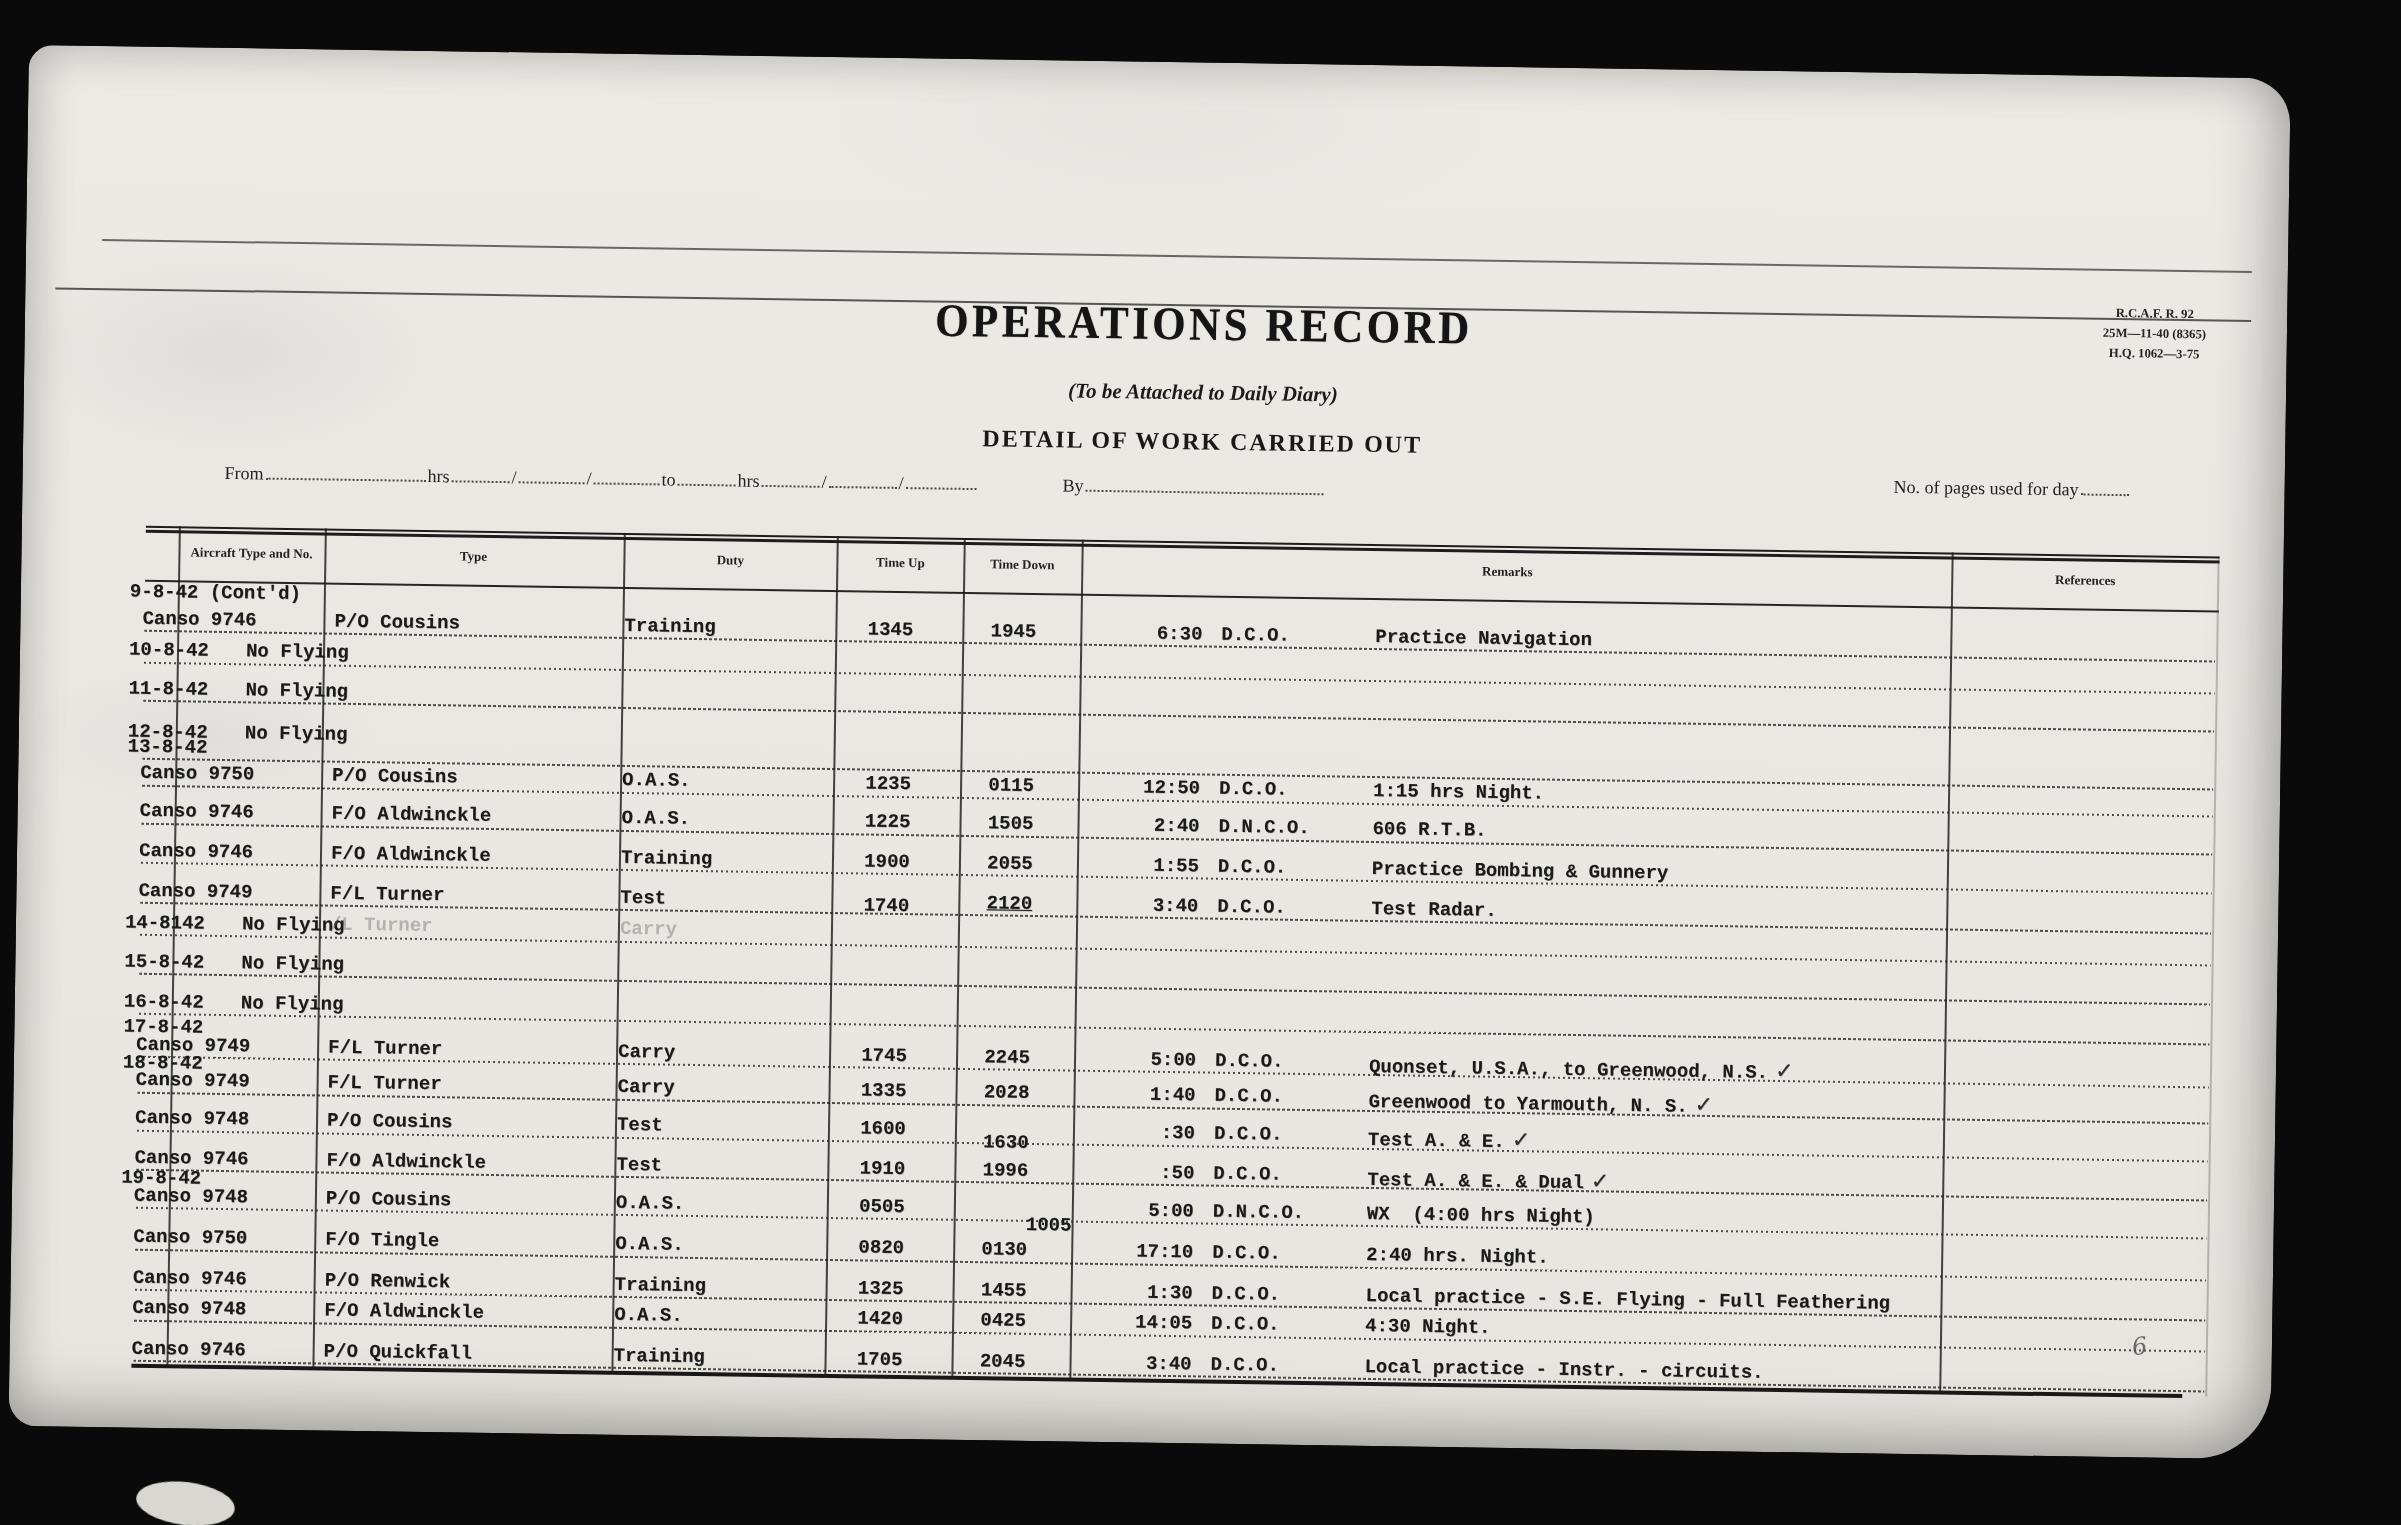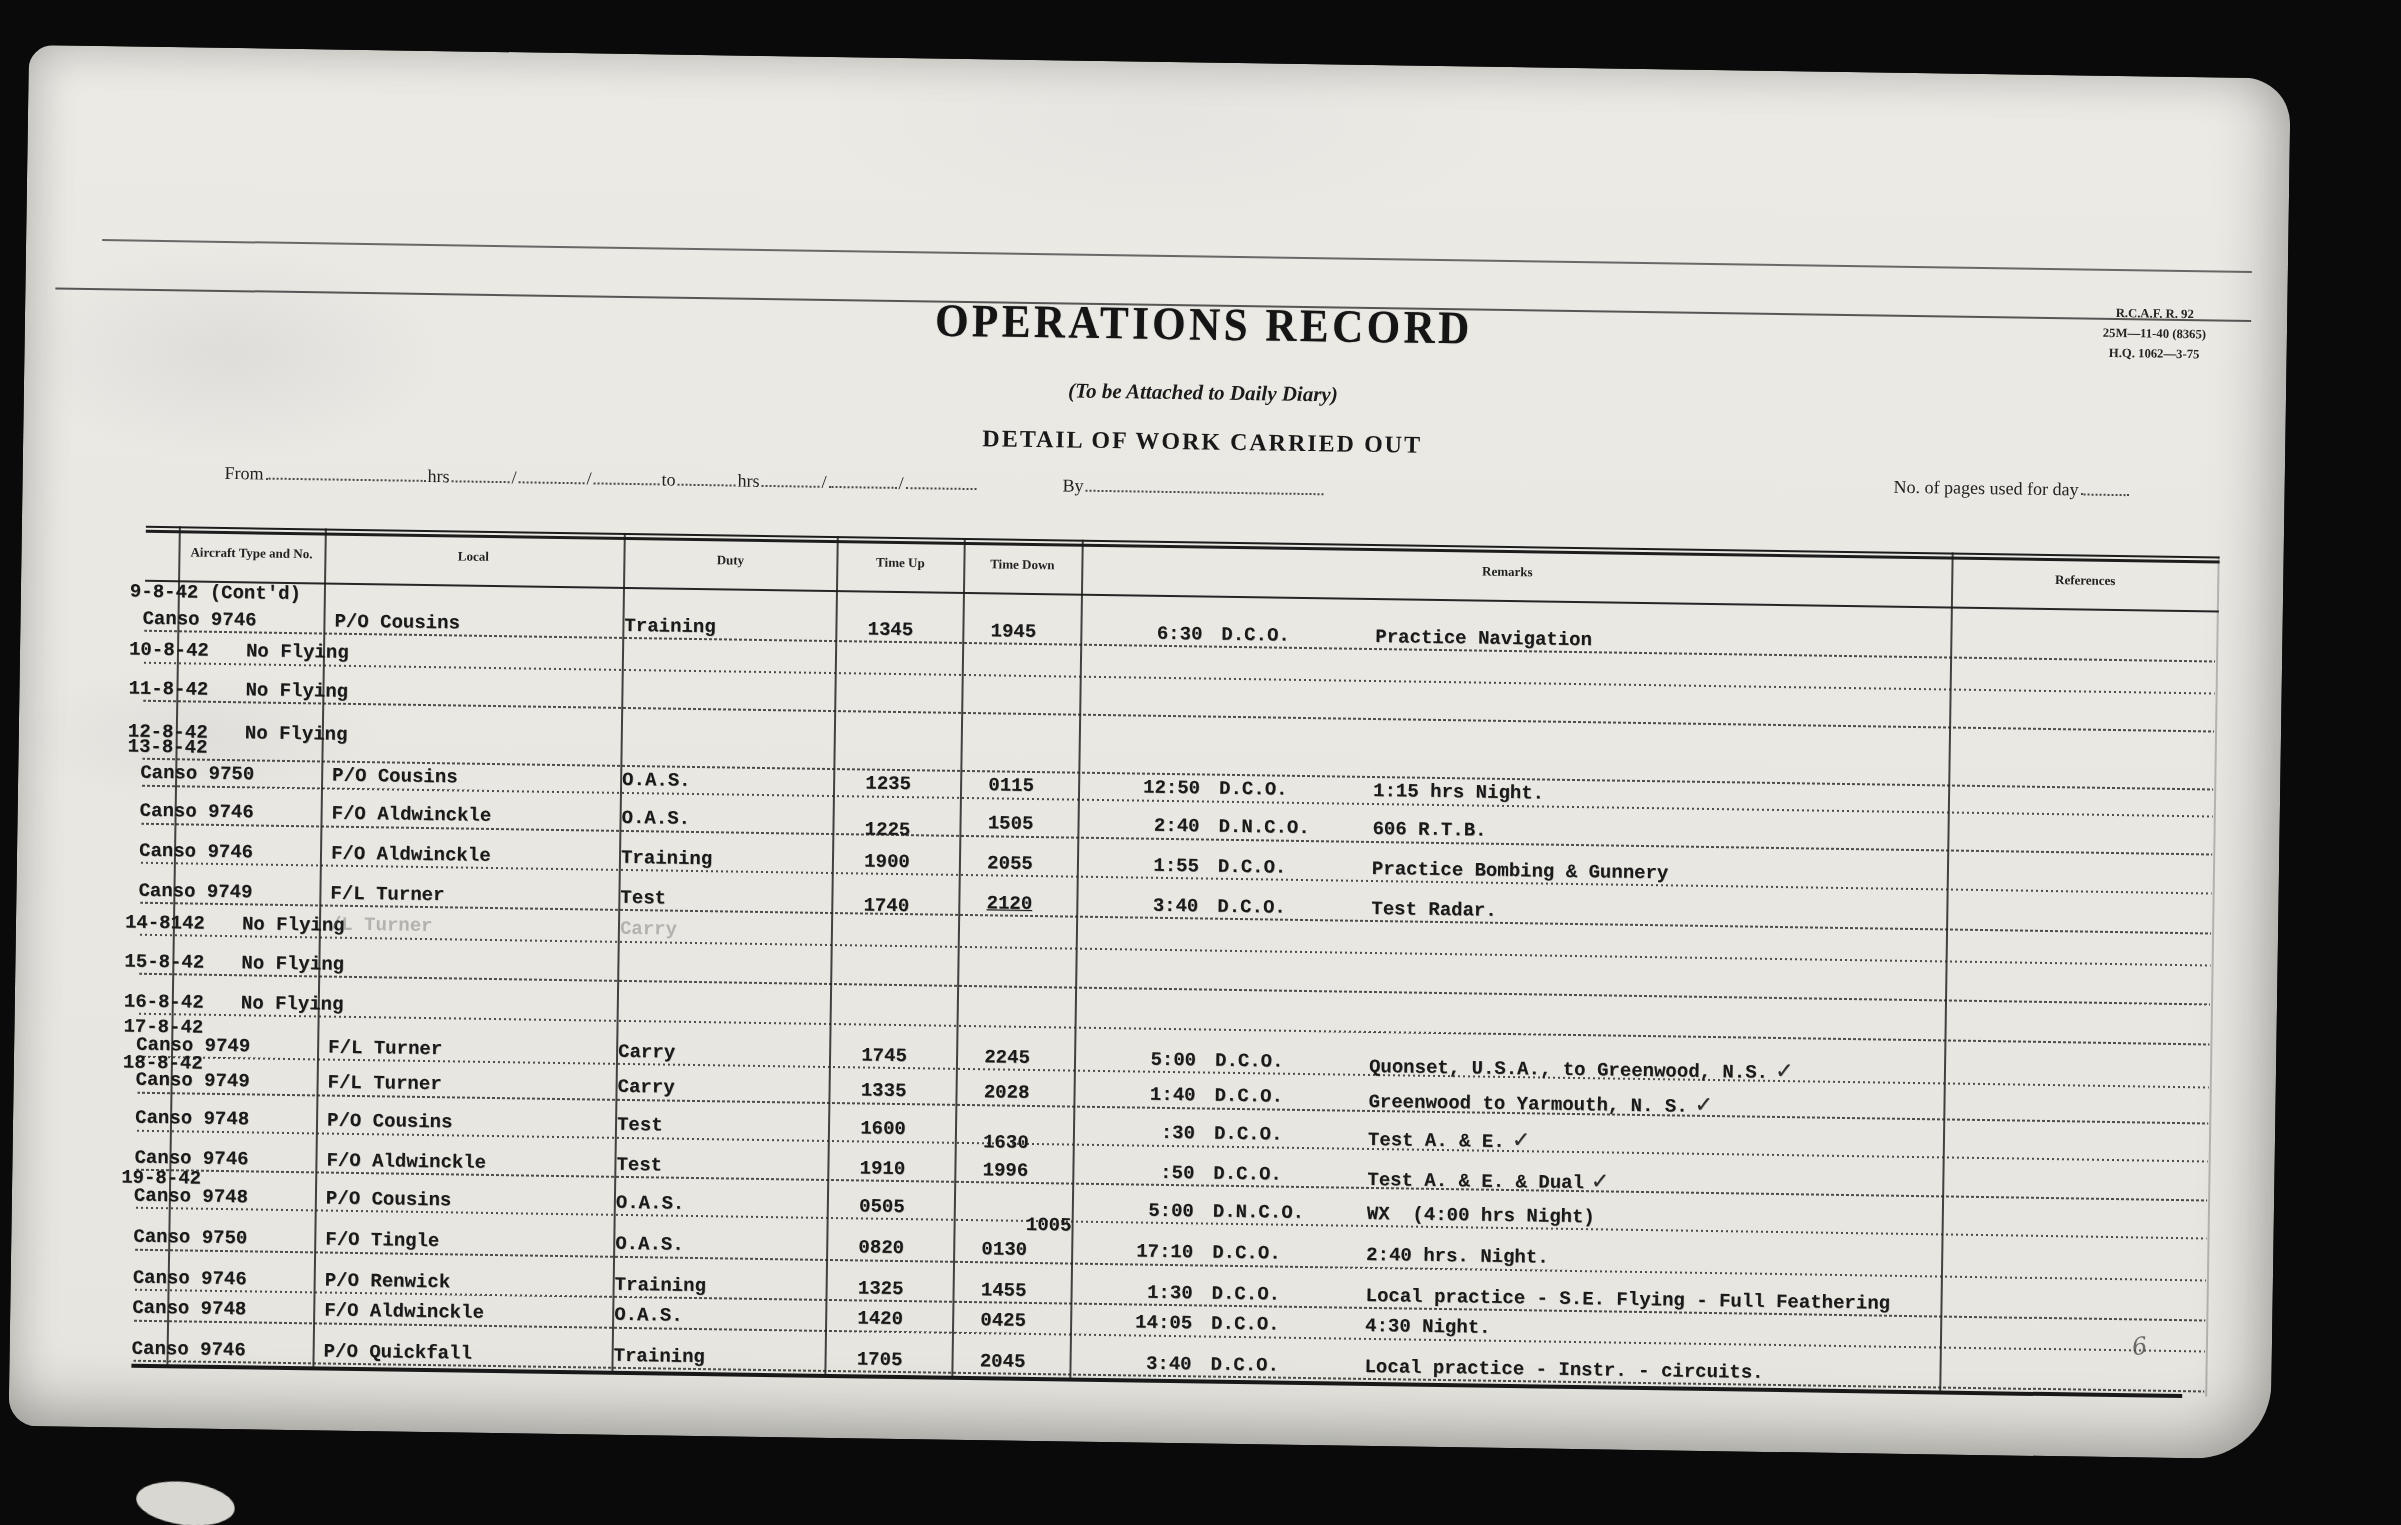--- a/index.html
+++ b/index.html
@@ -111,21 +111,21 @@
       <div class="vline" style="left: 303px;"></div>
       <div class="vline" style="left: 602px;"></div>
       <div class="vline" style="left: 815px;"></div>
       <div class="vline" style="left: 942px;"></div>
       <div class="vline" style="left: 1060px;"></div>
       <div class="vline" style="left: 1930px;"></div>
       <div class="vline" style="left: 2196px; opacity: 0.3;"></div>
     </div>
   <div id="table-headers">
       <div class="col-header printed" style="left: 230px;">Aircraft Type and No.</div>
-      <div class="col-header printed" style="left: 452px;">Local</div>
+      <div class="col-header printed" style="left: 452px;">Type</div>
       <div class="col-header printed" style="left: 709px;">Duty</div>
       <div class="col-header printed" style="left: 879px;">Time Up</div>
       <div class="col-header printed" style="left: 1001px;">Time Down</div>
       <div class="col-header printed" style="left: 1486px;">Remarks</div>
       <div class="col-header printed" style="left: 2064px;">References</div>
     </div>
   <div id="table-rows">
       <div class="row" style="left: 0px; top: 534px;">
         <div class="cell typed" style="left: 109px; top: 0px;">9-8-42 (Cont'd)</div>
       </div>
@@ -166,21 +166,21 @@
         <div class="cell typed t-center" style="left: 993px; top: 0px;">0115</div>
         <div class="cell typed t-right" style="left: 1182px; top: 0px;">12:50</div>
         <div class="cell typed" style="left: 1201px; top: 0px;">D.C.O.</div>
         <div class="cell typed" style="left: 1355px; top: 0px;">1:15 hrs Night.</div>
       </div>
       <div class="dotline" style="top: 738px;"></div>
       <div class="row" style="left: 0px; top: 753px;">
         <div class="cell typed" style="left: 122px; top: 0px;">Canso 9746</div>
         <div class="cell typed" style="left: 314px; top: 0px;">F/O Aldwinckle</div>
         <div class="cell typed" style="left: 604px; top: 0px;">O.A.S.</div>
-        <div class="cell typed t-center" style="left: 870px; top: 8px;">1225</div>
+        <div class="cell typed t-center" style="left: 870px; top: 0px;">1225</div>
         <div class="cell typed t-center" style="left: 993px; top: 0px;">1505</div>
         <div class="cell typed t-right" style="left: 1182px; top: 0px;">2:40</div>
         <div class="cell typed" style="left: 1201px; top: 0px;">D.N.C.O.</div>
         <div class="cell typed" style="left: 1355px; top: 0px;">606 R.T.B.</div>
       </div>
       <div class="dotline" style="top: 776px;"></div>
       <div class="row" style="left: 0px; top: 793px;">
         <div class="cell typed" style="left: 122px; top: 0px;">Canso 9746</div>
         <div class="cell typed" style="left: 314px; top: 0px;">F/O Aldwinckle</div>
         <div class="cell typed" style="left: 604px; top: 0px;">Training</div>

